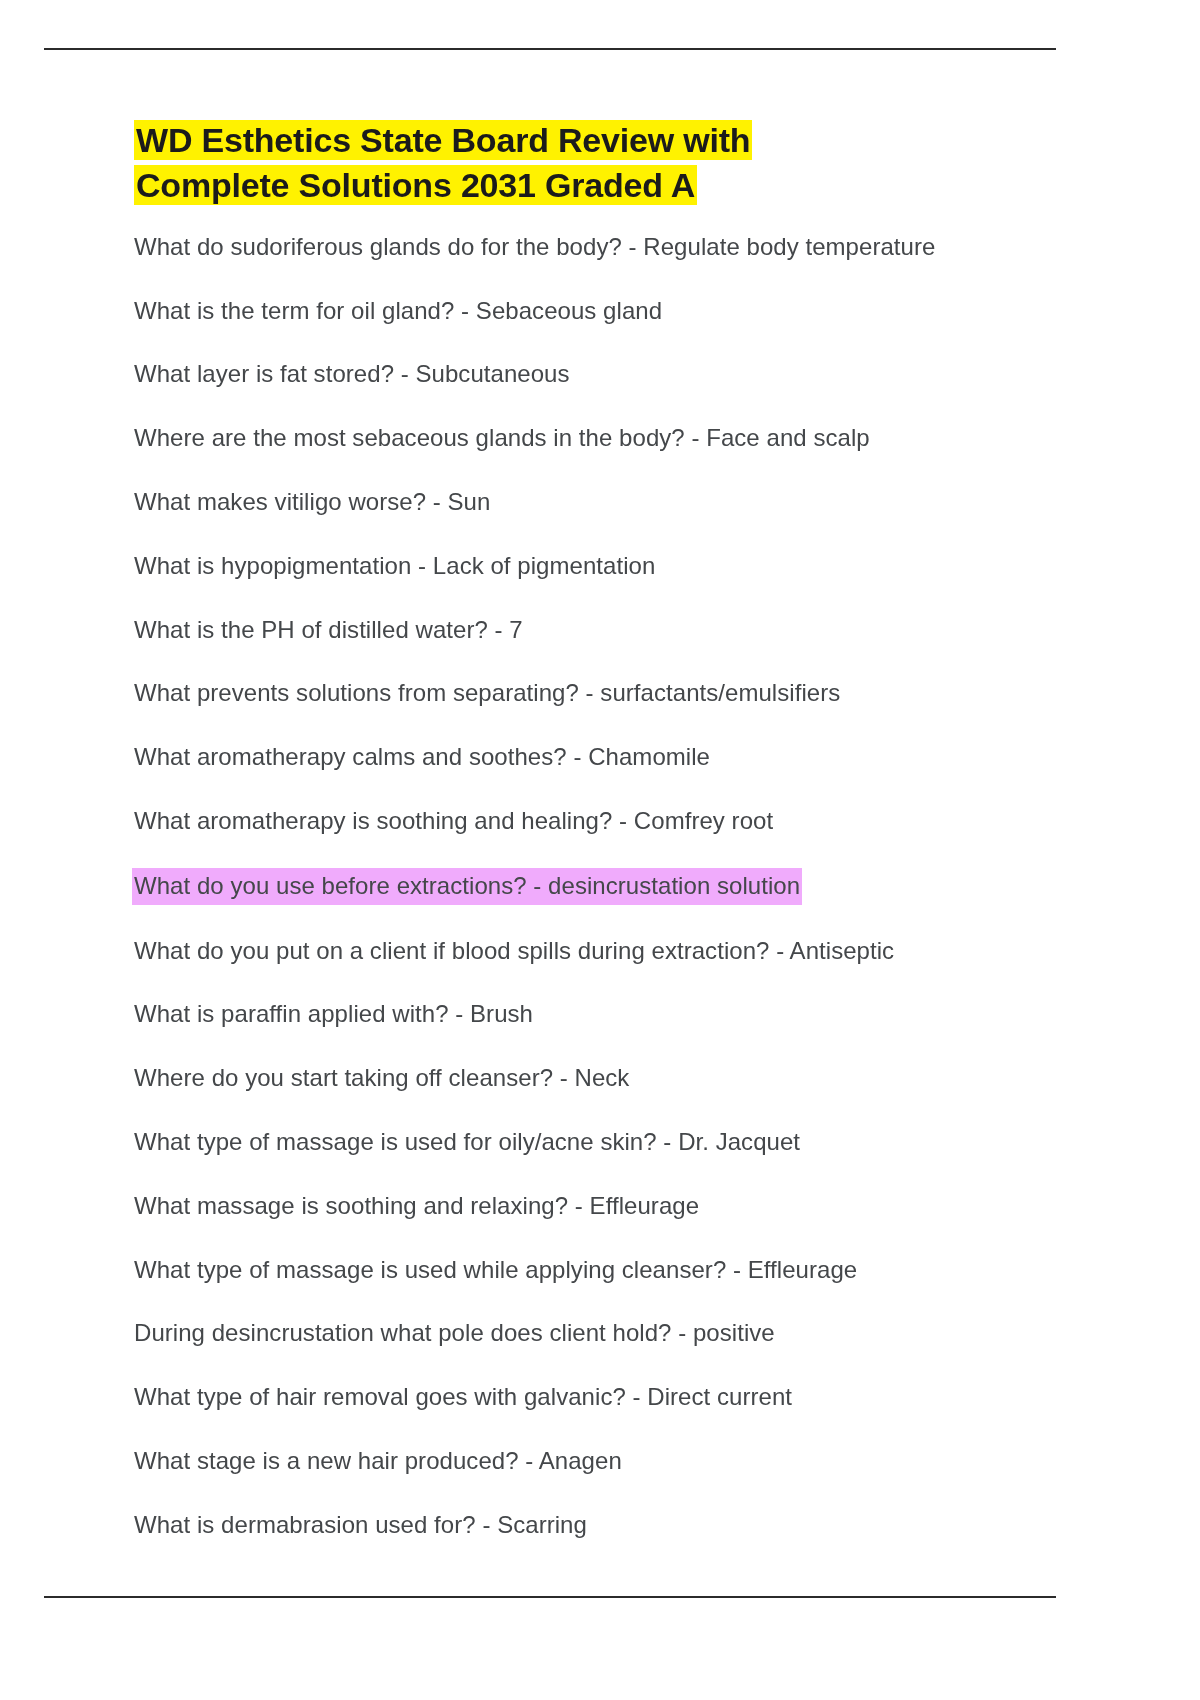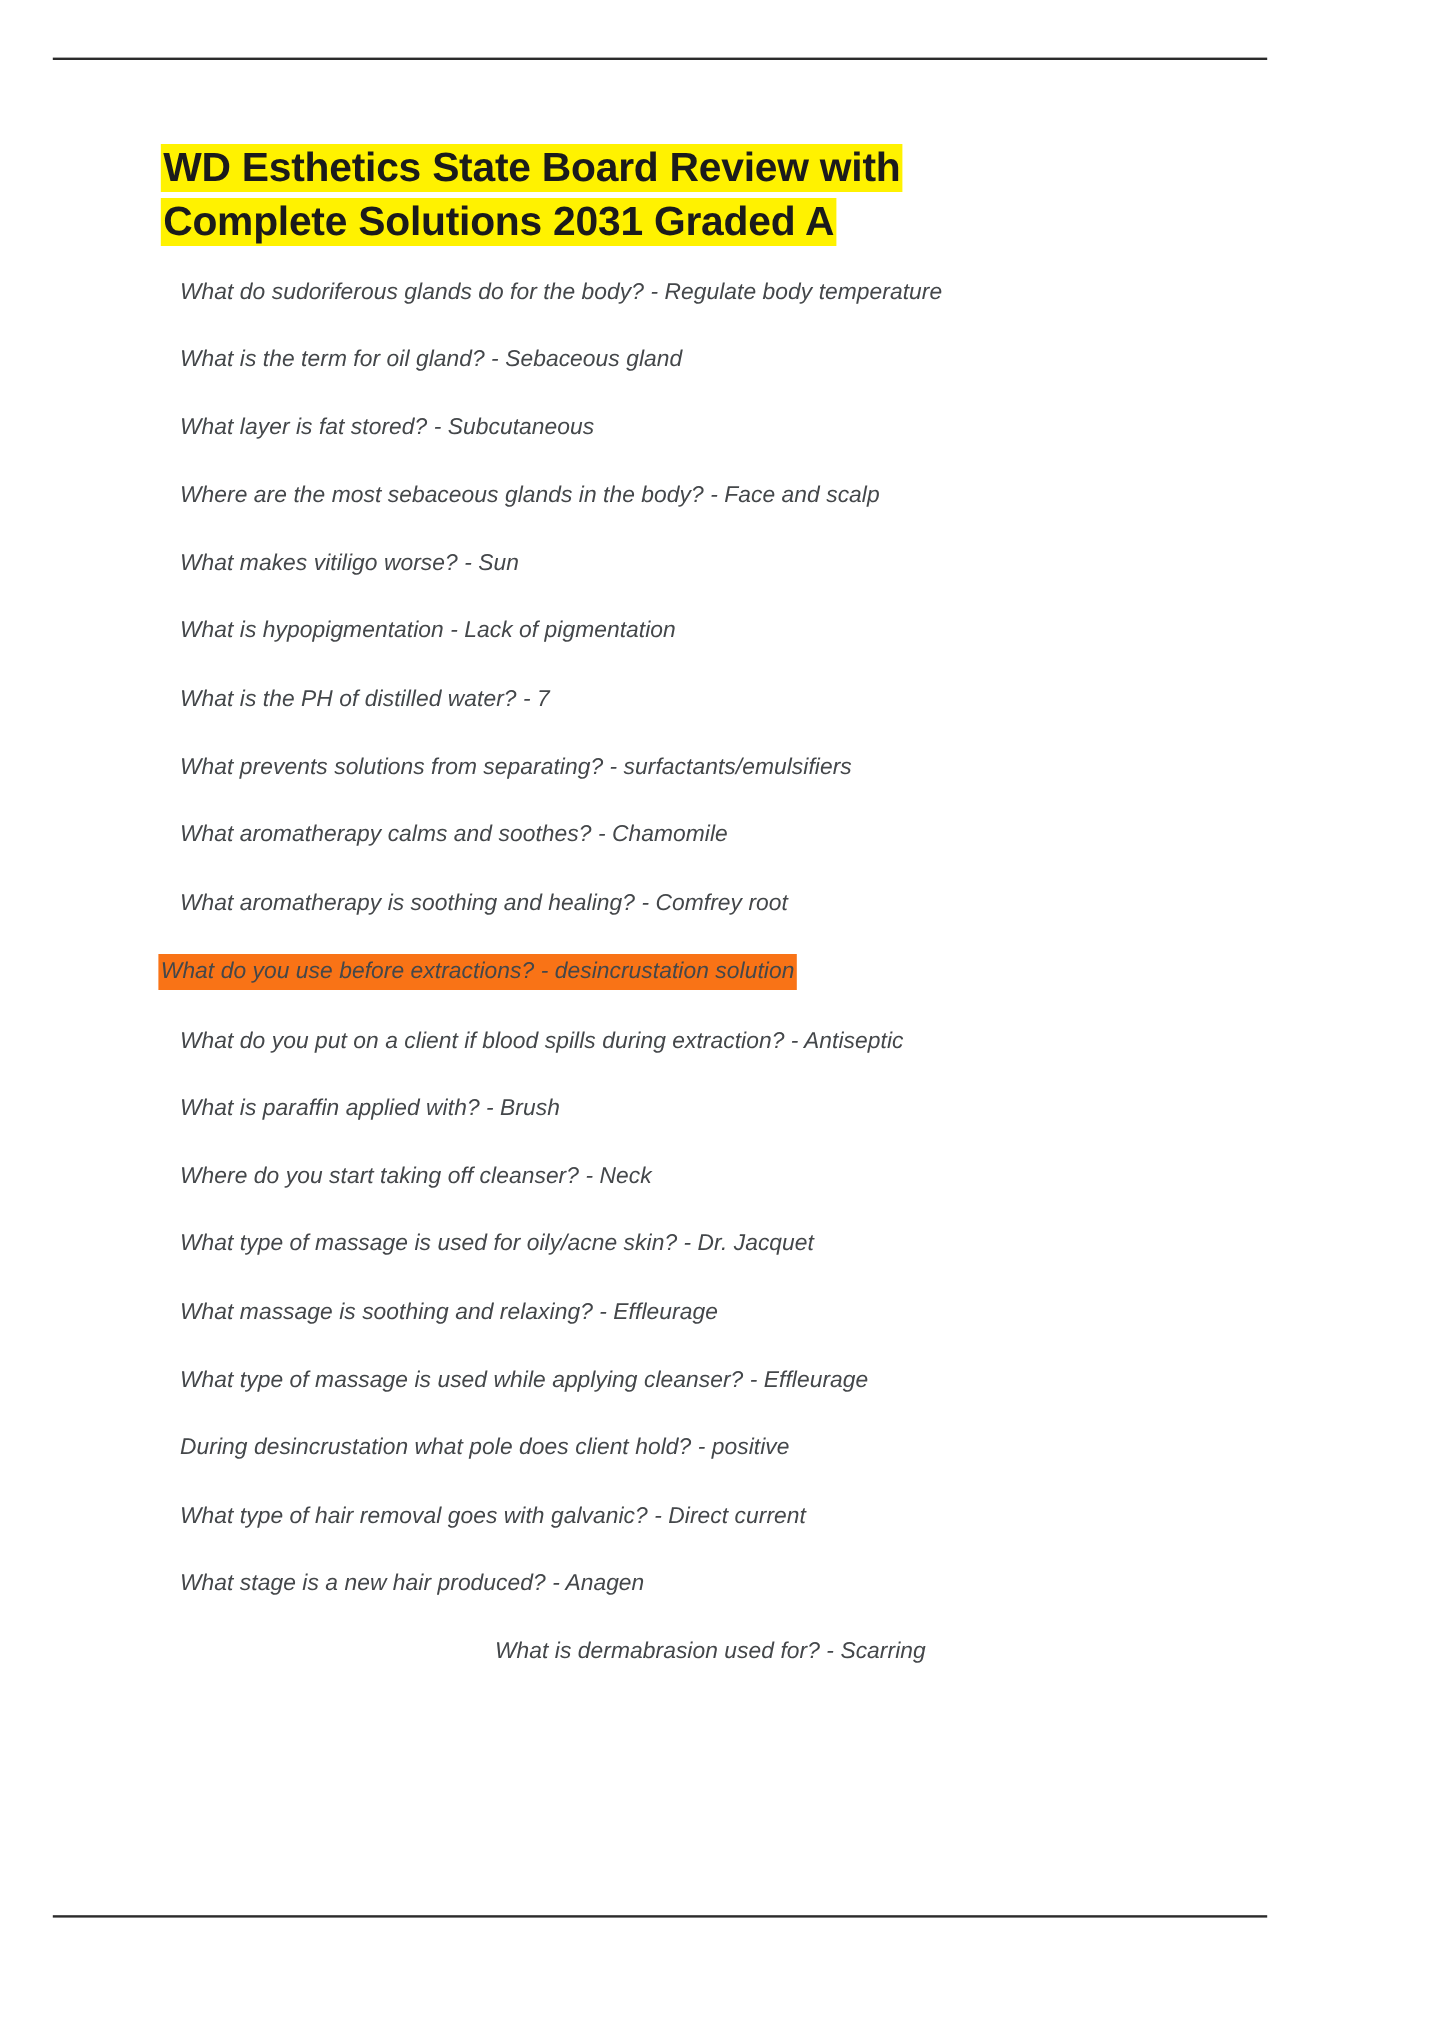--- a/index.html
+++ b/index.html
@@ -54,34 +54,33 @@
     -webkit-box-decoration-break: clone;
     padding: 1px 2px;
   }
 
   .qa-list {
     margin: 0;
     padding: 0;
     list-style: none;
   }
   .qa-item {
-    font-size: 19px;
+    font-size: 24px;
     line-height: 1.45;
     color: #44474a;
-    margin: 0 0 29px 16px;
+    margin: 0 0 29px 0;
     letter-spacing: 0.05px;
-    font-style: italic;
   }
   .qa-item.shaded {
-    background: #f97316;
+    background: #f0abfc;
     display: inline-block;
     padding: 1px 2px;
     margin-left: -2px;
   }
-  .qa-item:last-child { margin-bottom: 0; text-align: center; }
+  .qa-item:last-child { margin-bottom: 0; }
 </style>
 </head>
 <body>
 
 <div class="page">
 
   <div class="rule rule-top"></div>
 
   <div class="content">
 

